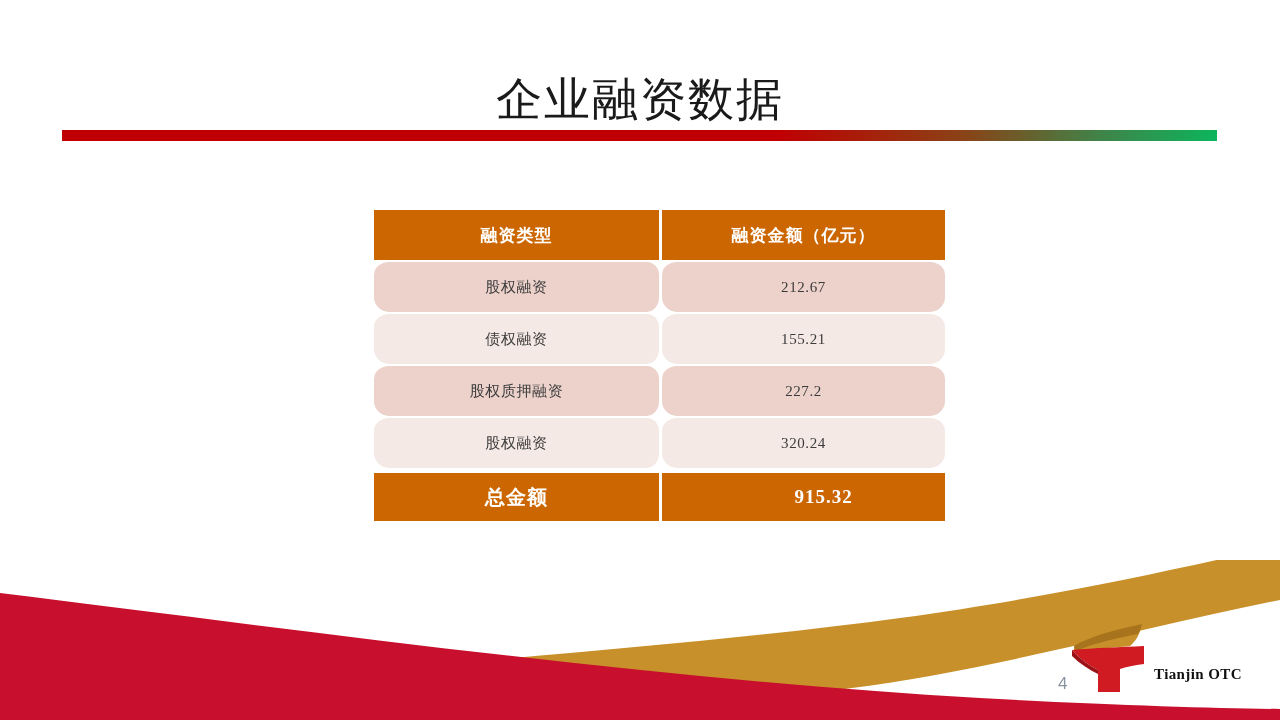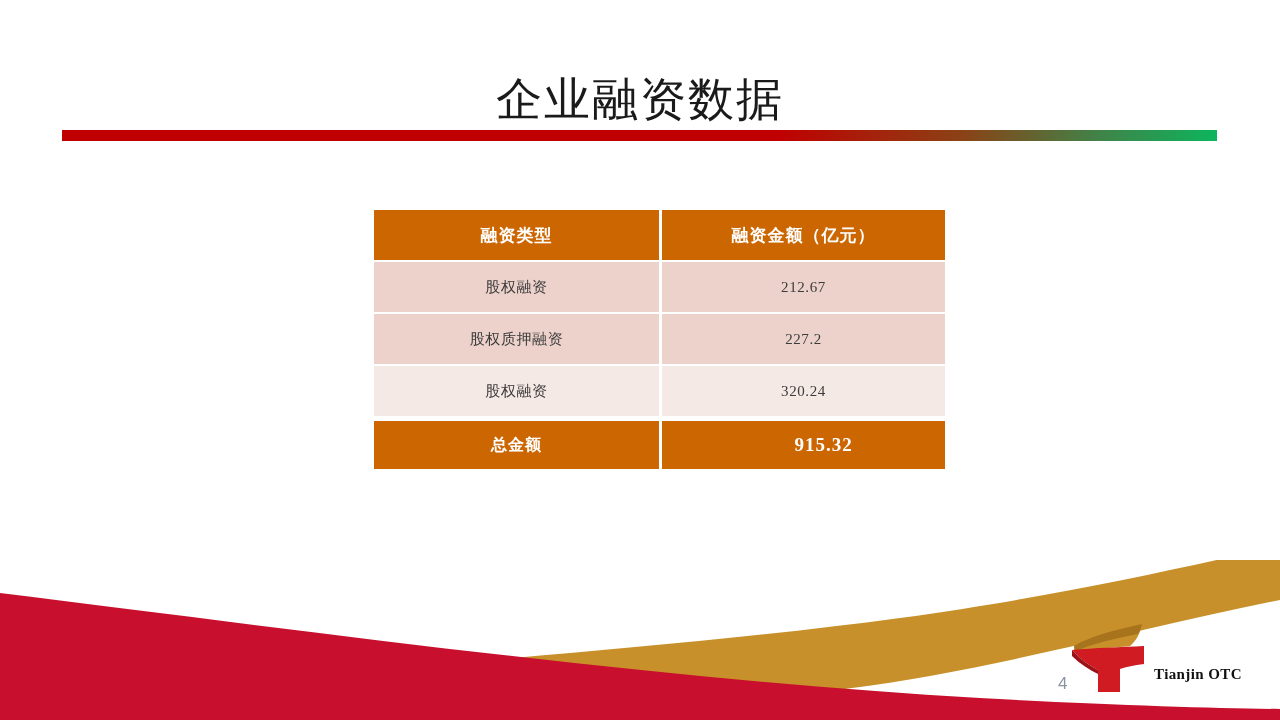--- a/index.html
+++ b/index.html
@@ -81,33 +81,34 @@
 
   .data-row td {
     height: 50px;
     font-family: "Liberation Serif", serif;
     font-size: 15px;
     color: #3b3b3b;
     text-align: center;
     vertical-align: middle;
     letter-spacing: 0.6px;
     border-top: 2px solid #ffffff;
+    border-radius: 15px;
   }
   .data-row td.cell-type { border-right: 3px solid #ffffff; }
 
   .data-row.shade-a td { background: #edd2cb; }
   .data-row.shade-b td { background: #f5e9e5; }
 
   .total-row td {
     height: 48px;
     background: #cc6600;
     color: #ffffff;
     font-family: "Liberation Serif", serif;
     font-weight: bold;
-    font-size: 16px;
+    font-size: 20px;
     text-align: center;
     vertical-align: middle;
     letter-spacing: 1px;
     border-top: 5px solid #ffffff;
   }
   .total-row td.cell-type { border-right: 3px solid #ffffff; }
   .total-row td.cell-amount { font-size: 19px; padding-left: 40px; }
 
   
   .bottom-deco {
@@ -181,20 +182,24 @@
         <tr class="thead-row">
       <th class="col-type">融资类型</th>
       <th class="col-amount">融资金额（亿元）</th>
     </tr>
 
     <tr class="data-row shade-a">
       <td class="cell-type">股权融资</td>
       <td class="cell-amount">212.67</td>
     </tr>
 
+    <tr class="data-row shade-b">
+      <td class="cell-type">债权融资</td>
+      <td class="cell-amount">155.21</td>
+    </tr>
 
     <tr class="data-row shade-a">
       <td class="cell-type">股权质押融资</td>
       <td class="cell-amount">227.2</td>
     </tr>
 
     <tr class="data-row shade-b">
       <td class="cell-type">股权融资</td>
       <td class="cell-amount">320.24</td>
     </tr>

